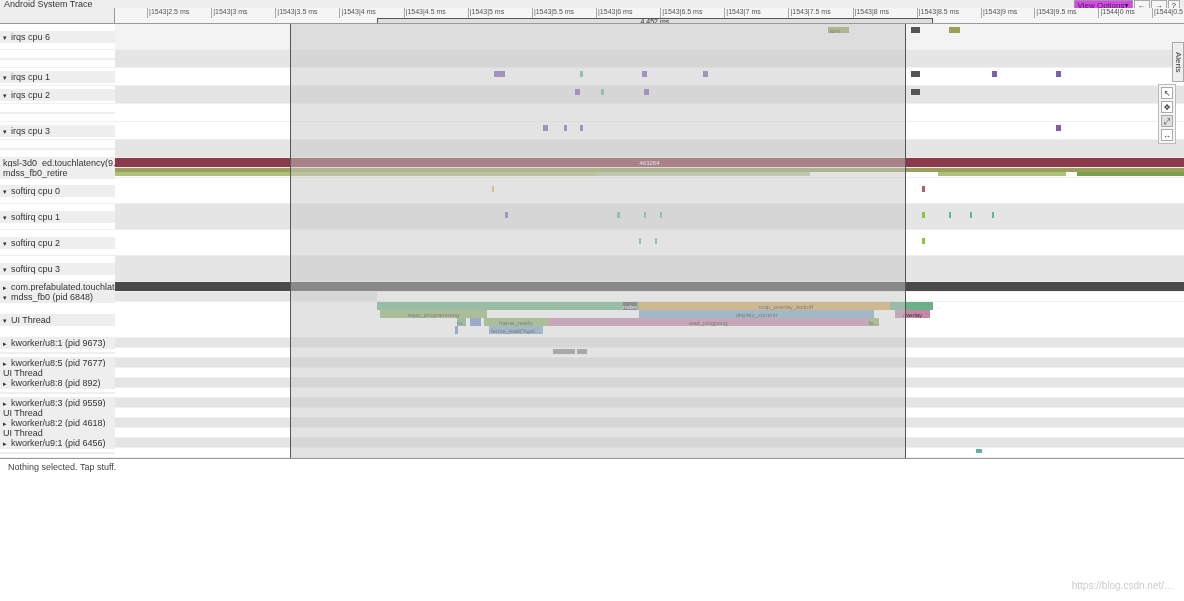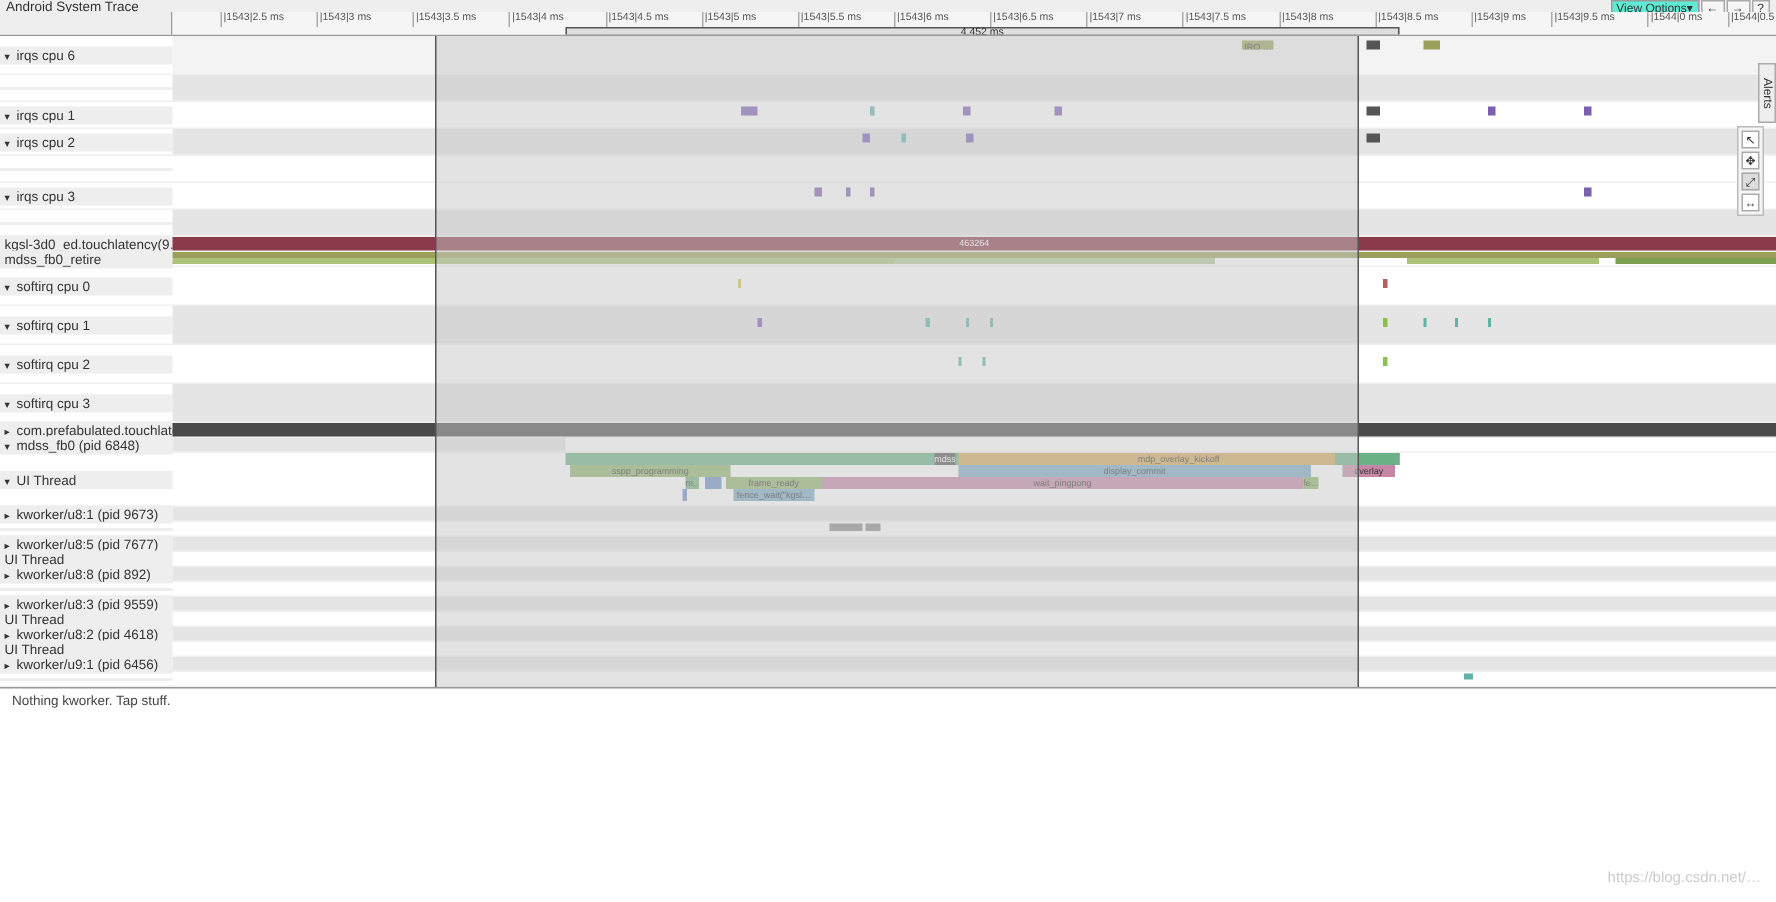--- a/index.html
+++ b/index.html
@@ -2,21 +2,21 @@
 <html><head>
 <meta charset="utf-8">
 <style>
   * { box-sizing: border-box; margin: 0; padding: 0; }
   body { font-family: sans-serif; font-size: 10px; background: #fff; color: #333; width: 1184px; }
   
   
   .topbar { display: flex; align-items: center; background: #eee; height: 8px; padding: 0 4px; font-size: 9px; }
   .right-controls { position: absolute; right: 4px; top: 0; display: flex; gap: 1px; font-size: 9px; }
   .ctrl-btn { border: 1px solid #aaa; background: #f5f5f5; padding: 0 3px; height: 9px; line-height: 9px; cursor: pointer; font-size: 8px; }
-  .view-options { border: 1px solid #999; background: #5eead4; padding: 0 3px; font-size: 8px; height: 9px; line-height: 9px; }
+  .view-options { border: 1px solid #999; background: #d946ef; padding: 0 3px; font-size: 8px; height: 9px; line-height: 9px; }
   
   
   .ruler-container { display: flex; height: 16px; border-bottom: 1px solid #999; }
   .ruler-left { width: 115px; background: #eee; border-right: 1px solid #999; }
   .ruler { flex: 1; position: relative; background: #f5f5f5; overflow: hidden; }
   .ruler-tick { position: absolute; top: 0; font-size: 7px; color: #555; white-space: nowrap; border-left: 1px solid #aaa; padding-left: 1px; height: 10px; }
   .highlight-range { position: absolute; top: 10px; height: 6px; background: rgba(200,200,200,0.5); border: 1px solid #555; font-size: 7px; text-align: center; line-height: 6px; }
   
   
   .main { display: flex; position: relative; }
@@ -343,16 +343,16 @@
 
   <div class="palette">
     <div class="tool-btn">↖</div>
     <div class="tool-btn">✥</div>
     <div class="tool-btn active">⤢</div>
     <div class="tool-btn">↔</div>
   </div>
 </div>
 
 <div class="footer">
-  <span>Nothing kworker. Tap stuff.</span>
+  <span>Nothing selected. Tap stuff.</span>
 </div>
 
 <div class="watermark">https://blog.csdn.net/…</div>
 
 </body></html>

